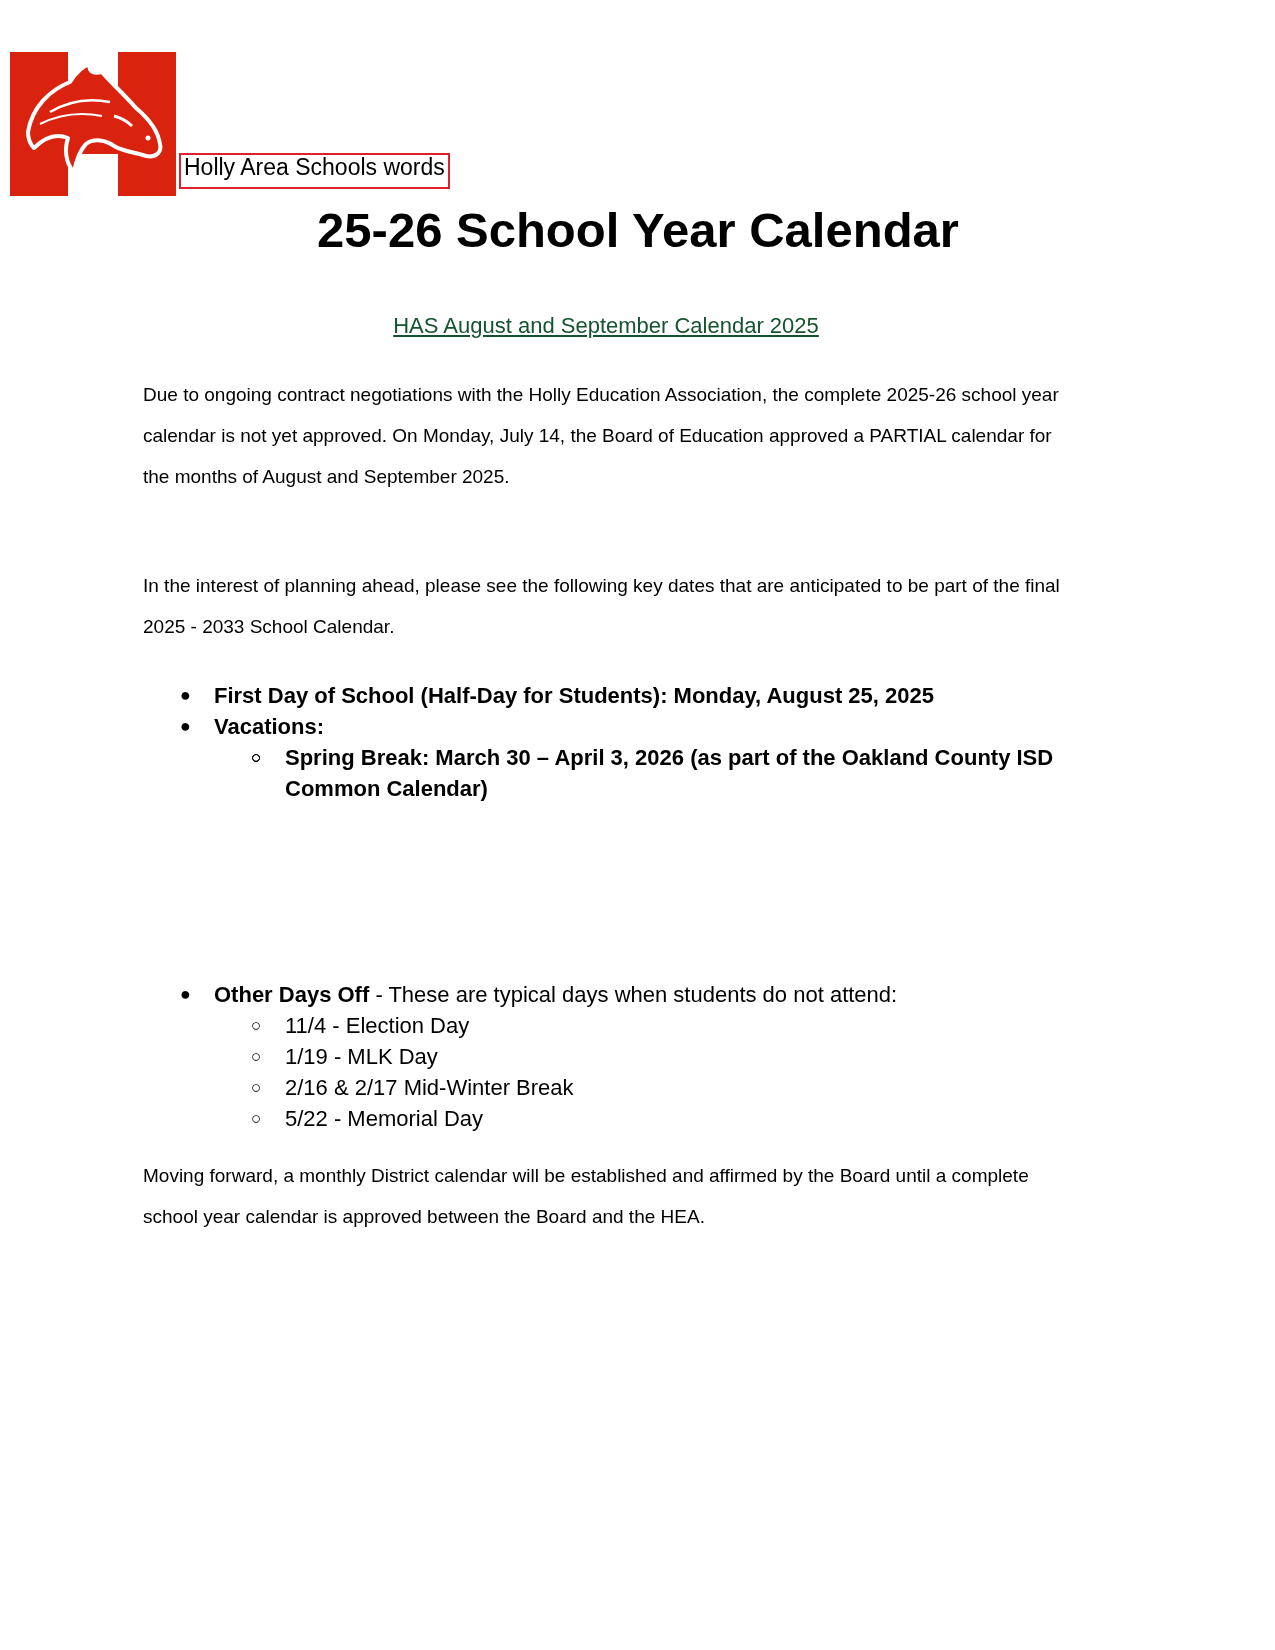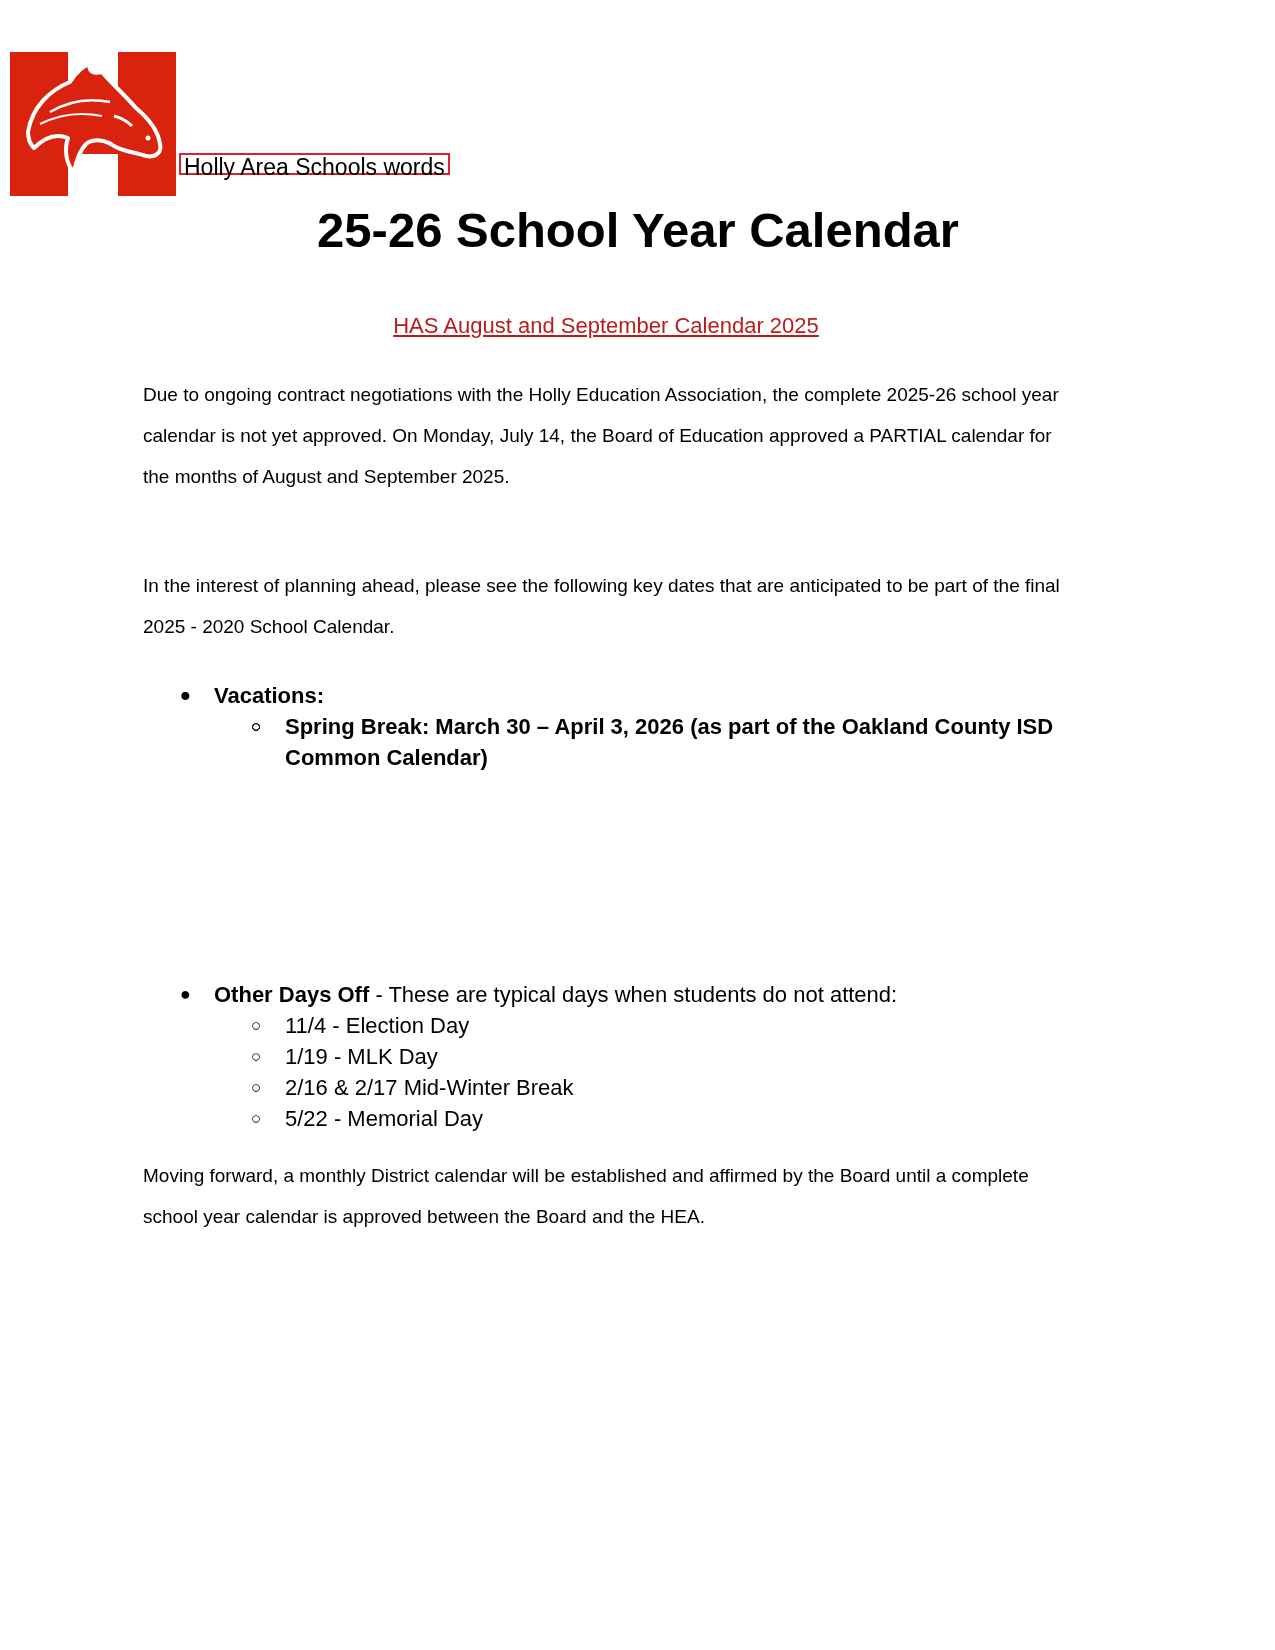--- a/index.html
+++ b/index.html
@@ -4,33 +4,33 @@
 <style>
   html, body { margin: 0; padding: 0; background: #ffffff; }
   body {
     width: 1275px; height: 1650px; position: relative; overflow: hidden;
     font-family: "Liberation Sans", sans-serif; color: #000;
   }
   .logo {
     position: absolute; left: 10px; top: 52px; width: 166px; height: 144px;
   }
   .logo-caption {
-    position: absolute; left: 179px; top: 153px; height: 22px;
+    position: absolute; left: 179px; top: 153px; height: 36px;
     border: 2px solid #d9232e; box-sizing: border-box;
     padding: 0 3px; font-size: 23px; line-height: 25px; white-space: nowrap;
   }
   .title {
     position: absolute; left: 0; width: 1212px; top: 200px; text-align: center;
     font-size: 49px; font-weight: bold; line-height: 60px; margin: 0; padding-left: 32px;
   }
   .link-wrap {
     position: absolute; left: 0; width: 1212px; top: 311px; text-align: center;
     font-size: 22px; line-height: 30px;
   }
-  .link-wrap a { color: #b91c1c; text-decoration: underline; }
+  .link-wrap a { color: #14532d; text-decoration: underline; }
   .para {
     position: absolute; left: 143px; width: 940px;
     font-size: 19px; line-height: 41px; margin: 0;
   }
   .p1 { top: 374px; }
   .p2 { top: 565px; }
   .p3 { top: 1155px; }
   ul.l1 {
     position: absolute; left: 0; width: 1100px; margin: 0; padding: 0; list-style: none;
     font-size: 22px; line-height: 31px;
@@ -68,25 +68,26 @@
 <div class="logo-caption">Holly Area Schools words</div>
 
 <h1 class="title">25-26 School Year Calendar</h1>
 
 <div class="link-wrap">
   <a href="#">HAS August and September Calendar 2025</a>
 </div>
 
 <p class="para p1">Due to ongoing contract negotiations with the Holly Education Association, the complete 2025-26 school year calendar is not yet approved. On Monday, July 14, the Board of Education approved a PARTIAL calendar for the months of August and September 2025.</p>
 
-<p class="para p2">In the interest of planning ahead, please see the following key dates that are anticipated to be part of the final 2025 - 2020 School Calendar.</p>
+<p class="para p2">In the interest of planning ahead, please see the following key dates that are anticipated to be part of the final 2025 - 2033 School Calendar.</p>
 
 <ul class="l1 list-a">
   <li class="bold">
     <span class="bullet">●</span>
+    <span>First Day of School (Half-Day for Students): Monday, August 25, 2025</span>
   </li>
   <li class="bold">
     <span class="bullet">●</span>
     <span>Vacations:</span>
     <ul class="l2">
       <li>
         <span class="bullet">○</span>
       </li>
       <li>
         <span class="bullet">○</span>

